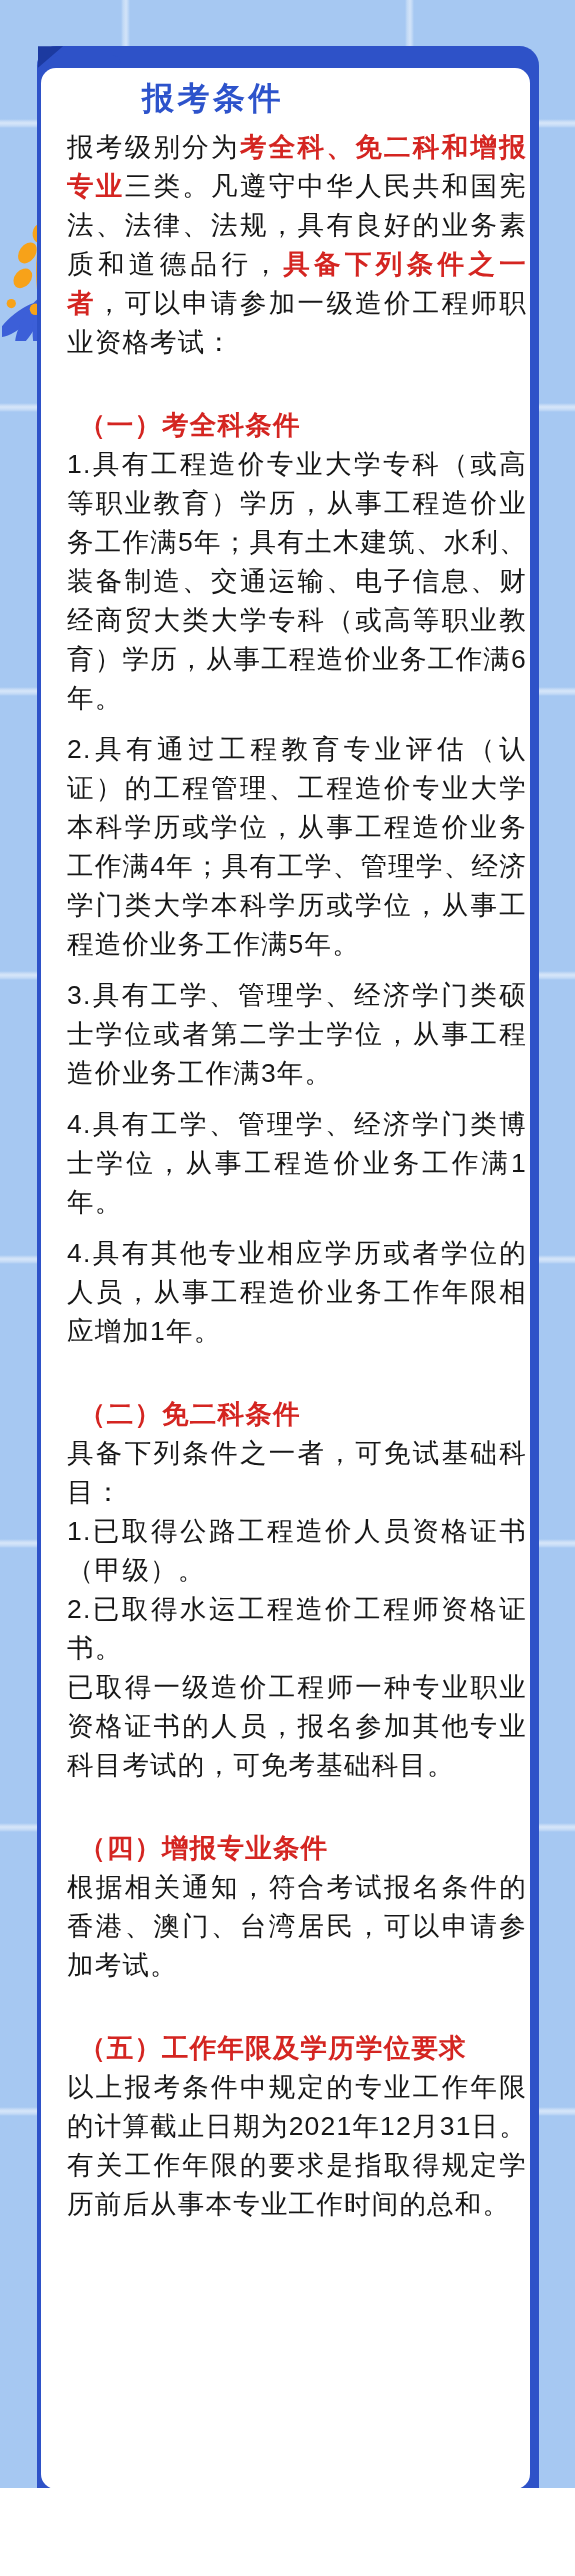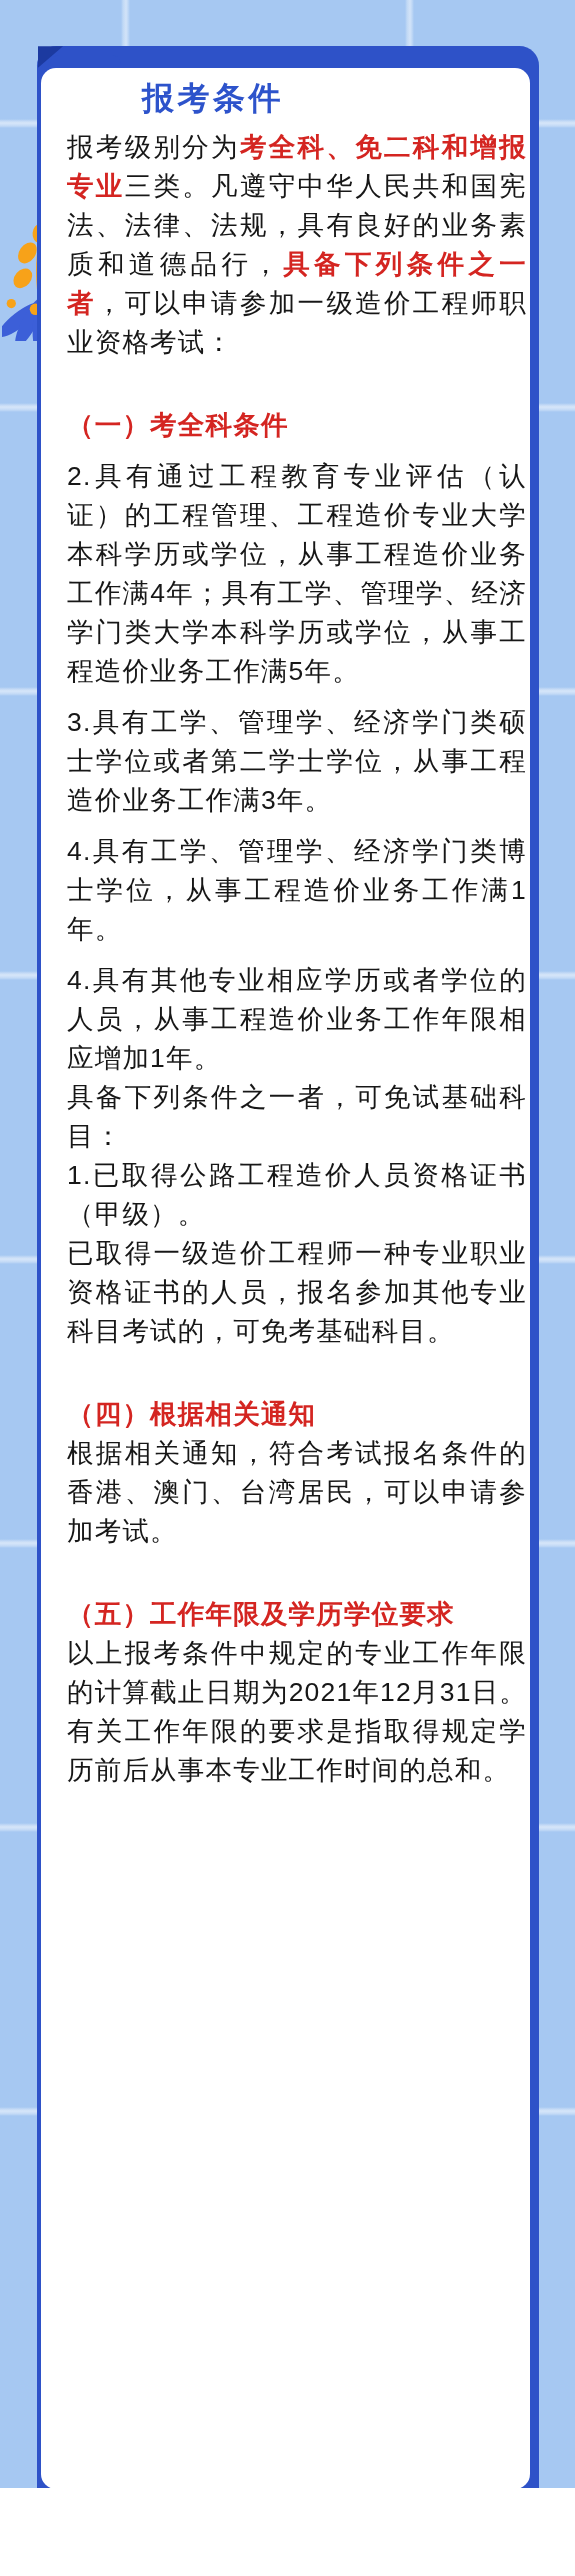--- a/index.html
+++ b/index.html
@@ -49,21 +49,21 @@
   .bodytext{
     width:460px;
     font-size:26.5px;line-height:39px;color:#171717;
     text-align:justify;text-justify:inter-character;
     letter-spacing:1.2px;
   }
   p.para{margin:0;}
   p.spaced{margin-top:12px;}
   .em{color:#d42521;font-weight:bold;}
   h2.sec{
-    margin:44px 0 0 0;
+    margin:44px 0 0 12px;
     font-size:26.5px;line-height:39px;font-weight:bold;
     color:#d42521;letter-spacing:1.2px;
   }
 </style>
 </head>
 <body>
 
 <div class="page">
 
   <svg class="plant" viewBox="0 0 130 205" xmlns="http://www.w3.org/2000/svg">
@@ -96,28 +96,31 @@
     </div>
 
     <div class="card">
 
       <h1 class="title">报考条件</h1>
 
       <div class="bodytext">
         <p class="para" id="intro"><span>报考级别分为</span><span class="em">考全科、免二科和增报专业</span><span>三类。凡遵守中华人民共和国宪法、法律、法规，具有良好的业务素质和道德品行，</span><span class="em">具备下列条件之一者</span><span>，可以申请参加一级造价工程师职业资格考试：</span></p>
         <div id="sections">
             <h2 class="sec">（一）考全科条件</h2>
+            <p class="para">1.具有工程造价专业大学专科（或高等职业教育）学历，从事工程造价业务工作满5年；具有土木建筑、水利、装备制造、交通运输、电子信息、财经商贸大类大学专科（或高等职业教育）学历，从事工程造价业务工作满6年。</p>
             <p class="para spaced">2.具有通过工程教育专业评估（认证）的工程管理、工程造价专业大学本科学历或学位，从事工程造价业务工作满4年；具有工学、管理学、经济学门类大学本科学历或学位，从事工程造价业务工作满5年。</p>
             <p class="para spaced">3.具有工学、管理学、经济学门类硕士学位或者第二学士学位，从事工程造价业务工作满3年。</p>
             <p class="para spaced">4.具有工学、管理学、经济学门类博士学位，从事工程造价业务工作满1年。</p>
             <p class="para spaced">4.具有其他专业相应学历或者学位的人员，从事工程造价业务工作年限相应增加1年。</p>
+            <h2 class="sec">（二）免二科条件</h2>
             <p class="para">具备下列条件之一者，可免试基础科目：</p>
             <p class="para">1.已取得公路工程造价人员资格证书（甲级）。</p>
+            <p class="para">2.已取得水运工程造价工程师资格证书。</p>
             <p class="para">已取得一级造价工程师一种专业职业资格证书的人员，报名参加其他专业科目考试的，可免考基础科目。</p>
-            <h2 class="sec">（四）根据相关通知</h2>
+            <h2 class="sec">（四）增报专业条件</h2>
             <p class="para">根据相关通知，符合考试报名条件的香港、澳门、台湾居民，可以申请参加考试。</p>
             <h2 class="sec">（五）工作年限及学历学位要求</h2>
             <p class="para">以上报考条件中规定的专业工作年限的计算截止日期为2021年12月31日。有关工作年限的要求是指取得规定学历前后从事本专业工作时间的总和。</p>
           </div>
       </div>
 
     </div>
   </div>
 </div>
 

